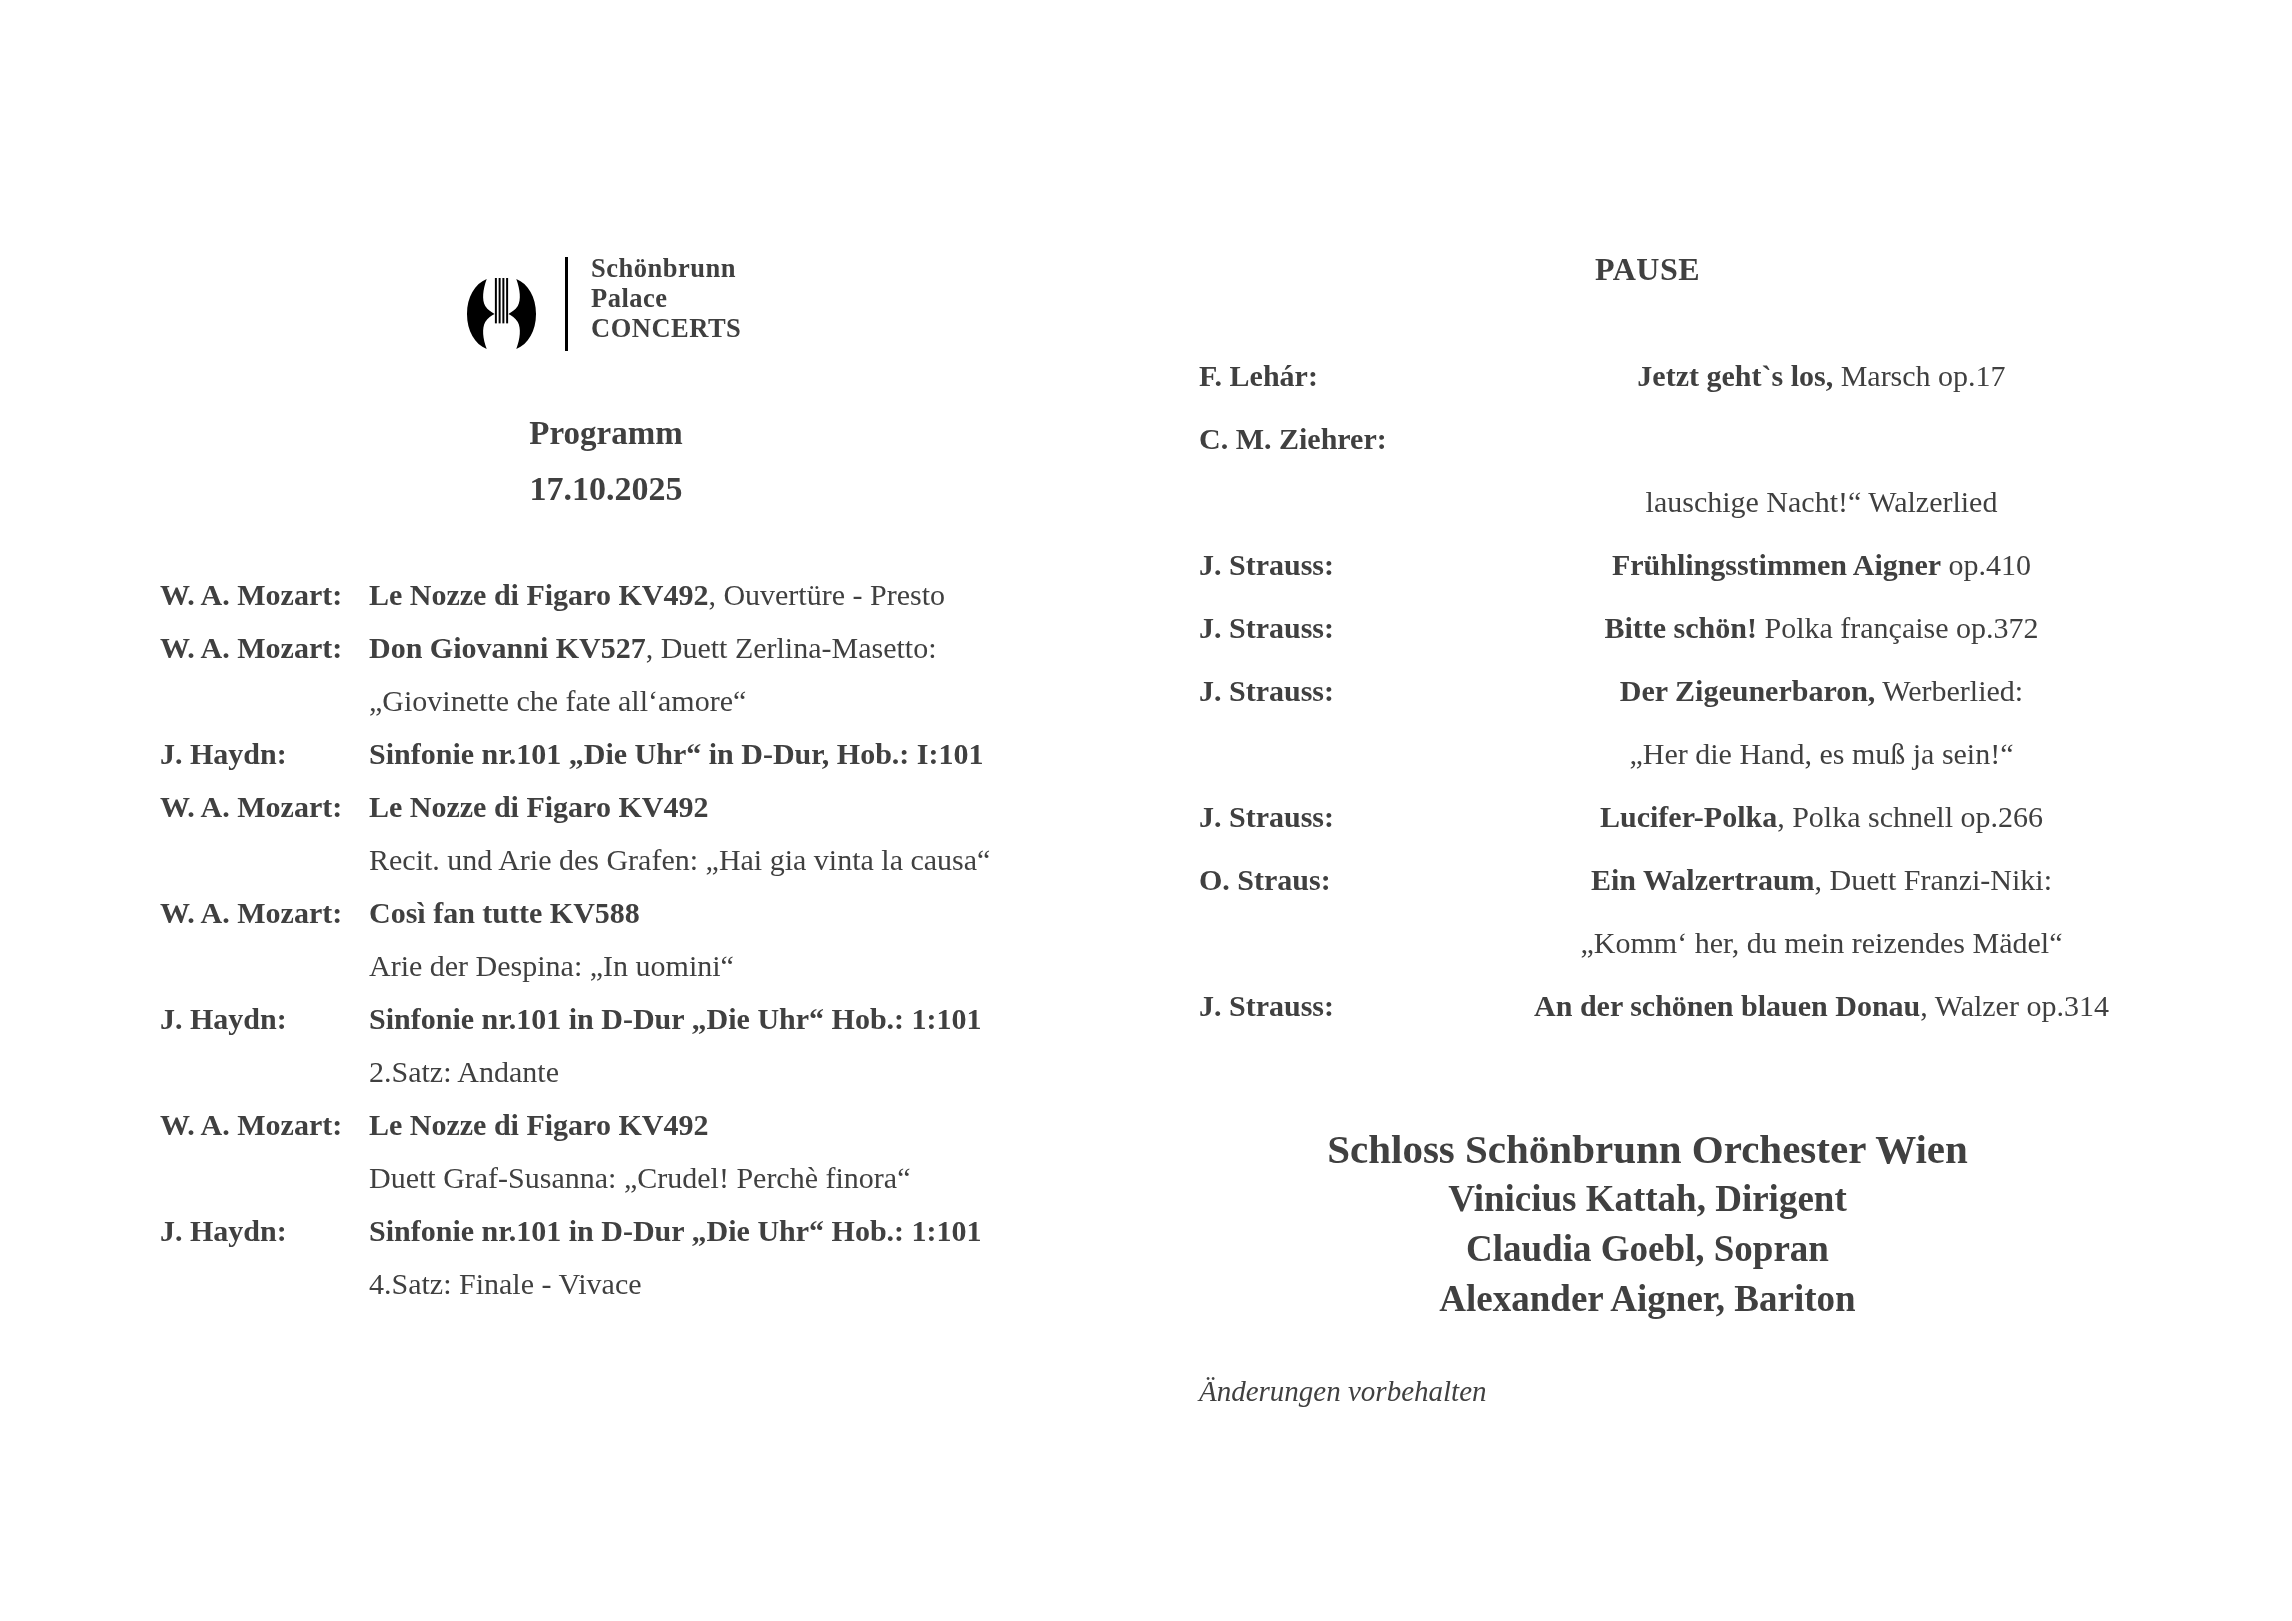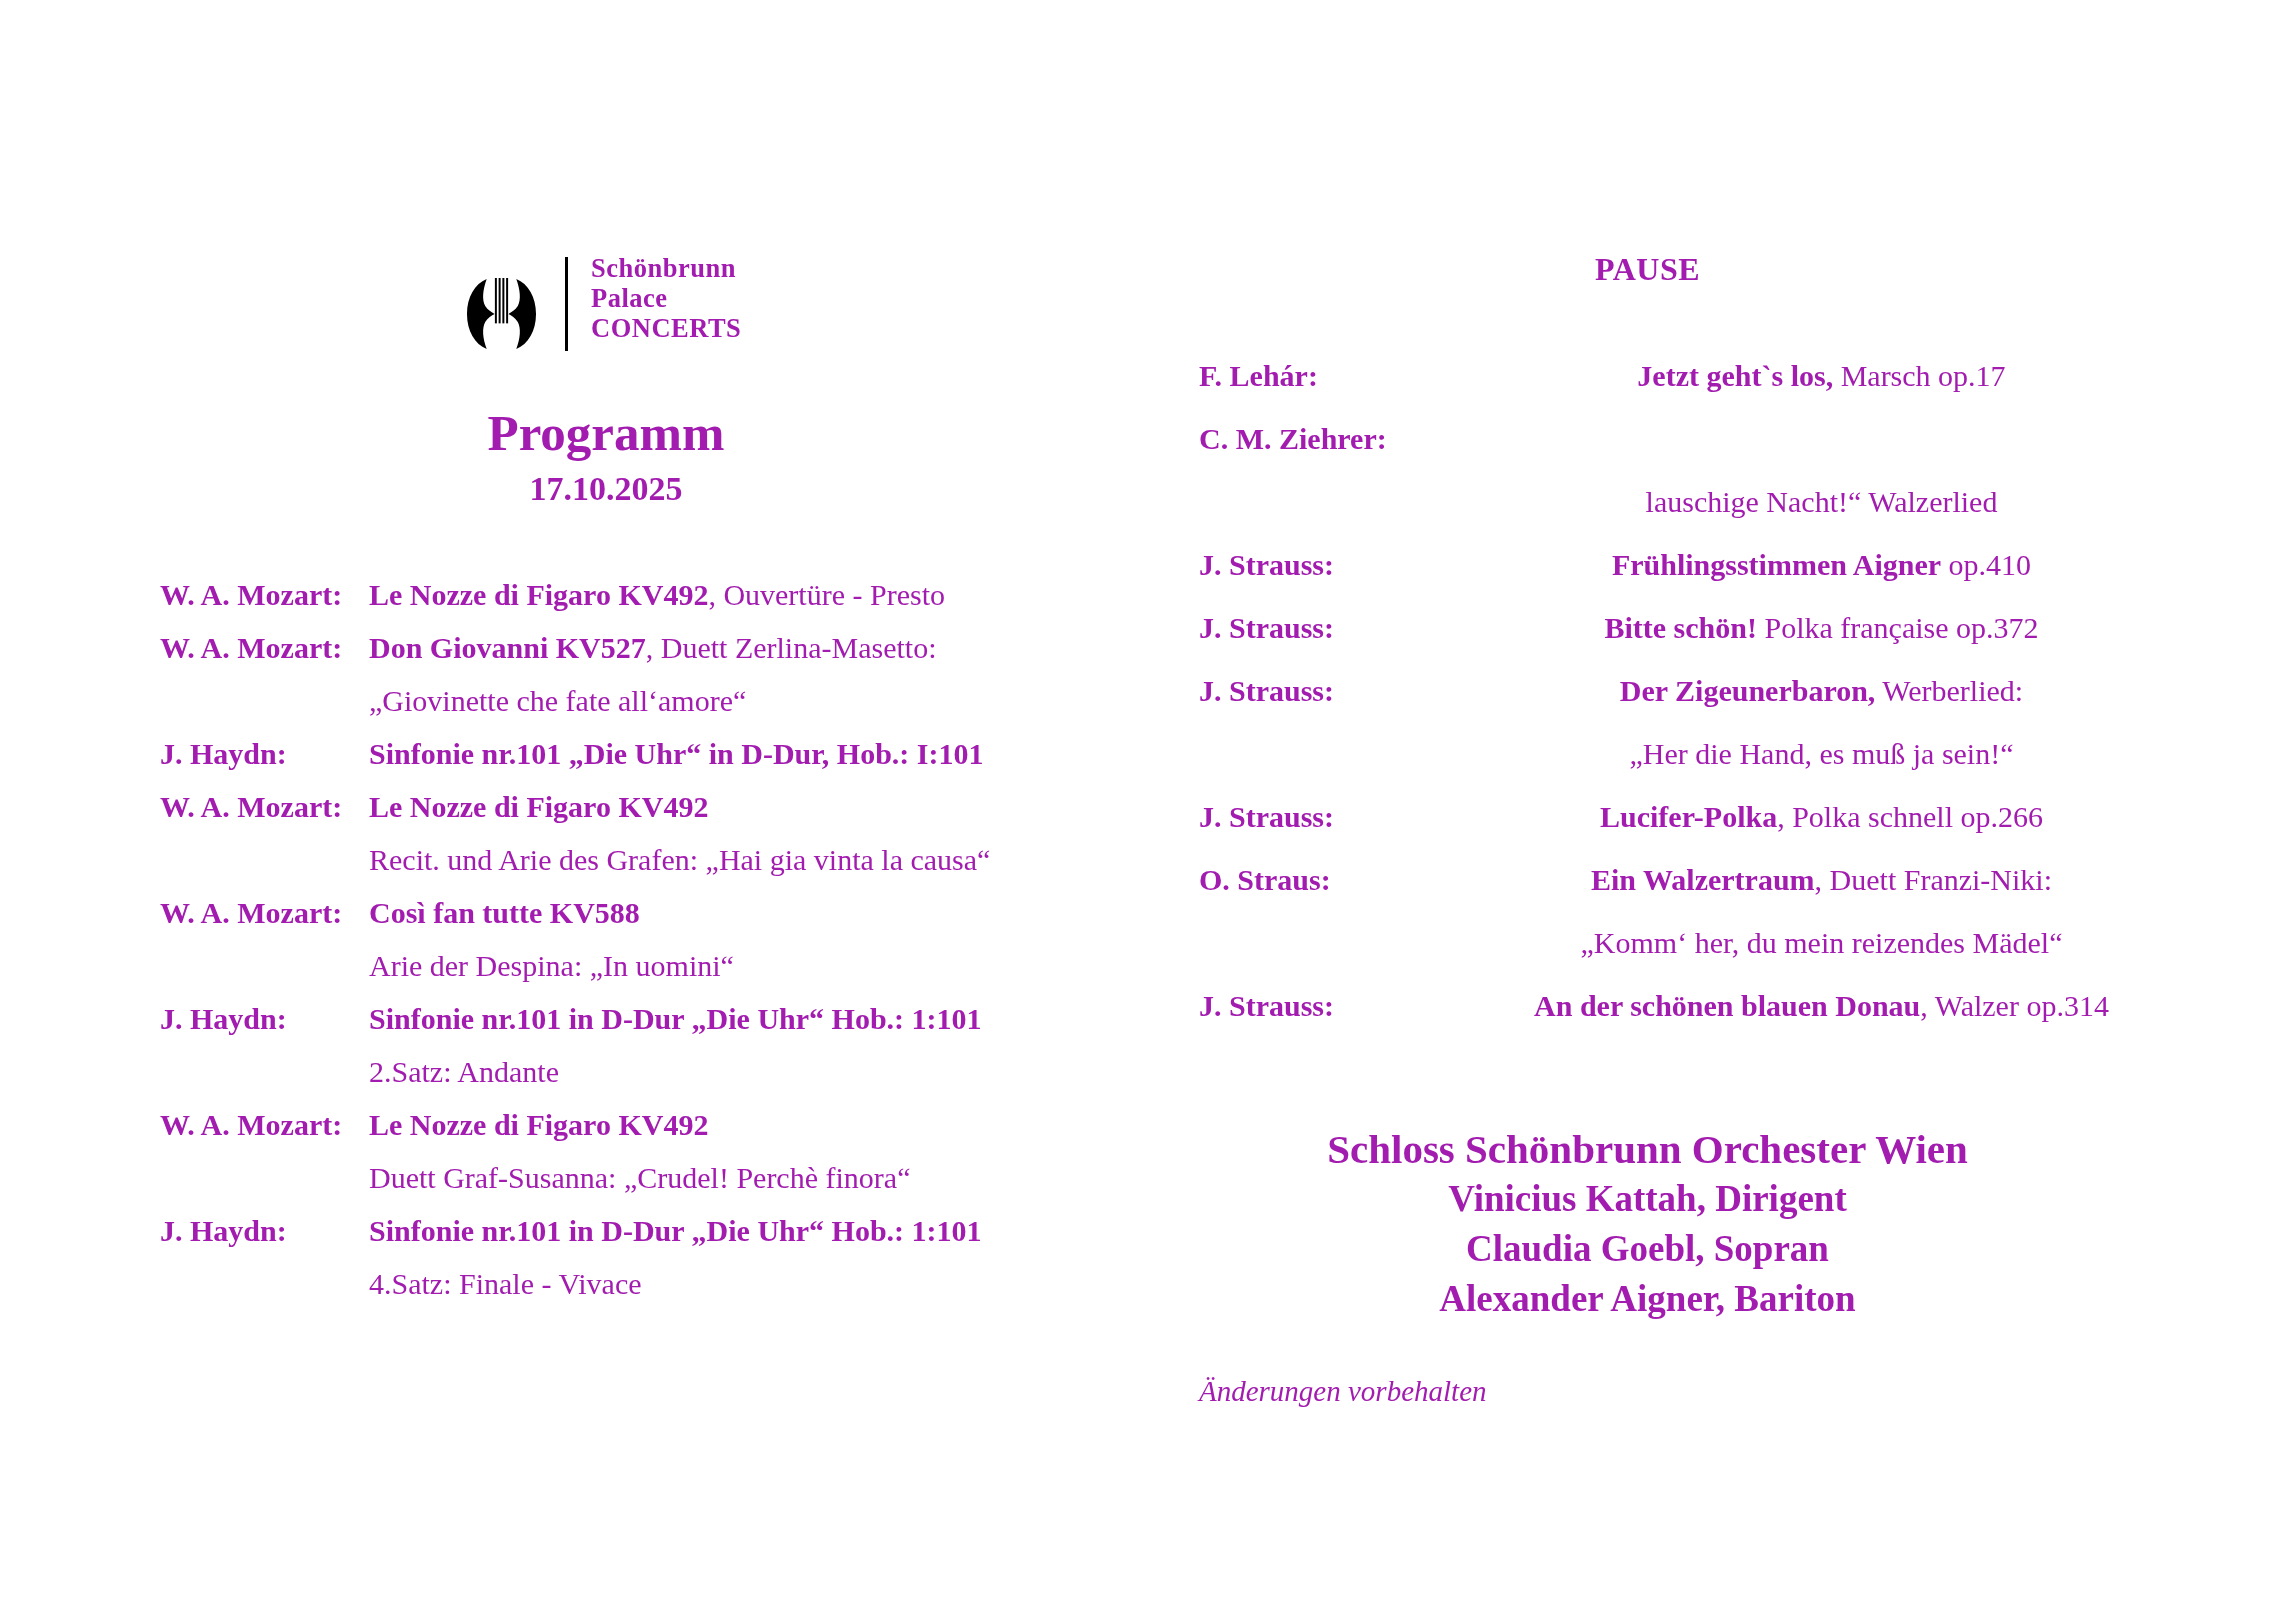--- a/index.html
+++ b/index.html
@@ -1,34 +1,34 @@
 <!DOCTYPE html>
 <html lang="de"><head>
 <meta charset="utf-8">
 <style>
   html, body { margin: 0; padding: 0; background: #ffffff; }
   #page {
     position: relative;
     width: 2293px;
     height: 1621px;
     background: #ffffff;
-    color: #a21caf;
+    color: #404040;
     font-family: "Liberation Serif", "DejaVu Serif", serif;
     overflow: hidden;
   }
   
   #logo-mark { position: absolute; left: 466px; top: 277px; width: 71px; height: 74px; }
   #logo-divider { position: absolute; left: 565px; top: 257px; width: 2.9px; height: 94px; background: #000; }
   #logo-text {
     position: absolute; left: 591px; top: 253px;
     font-size: 26.5px; font-weight: bold; line-height: 30px; letter-spacing: 0.5px;
   }
   
   #title-block { position: absolute; left: 165px; top: 406px; width: 882px; text-align: center; }
-  #program-title { font-size: 51px; font-weight: bold; line-height: 55px; }
+  #program-title { font-size: 33px; font-weight: bold; line-height: 55px; }
   #program-date { font-size: 34px; font-weight: bold; line-height: 39px; margin-top: 7.8px; }
   
   .list { position: absolute; }
   #list-left  { left: 160px; top: 578px; width: 980px; }
   #list-right { left: 1199px; top: 359px; width: 1029px; }
   .row { position: relative; }
   #list-left  .row { height: 53px; }
   #list-right .row { height: 63px; text-align: center; }
   .row, .row * { font-size: 30px; line-height: 33px; white-space: nowrap; }
   .composer { position: absolute; left: 0; top: 0; font-weight: bold; }

